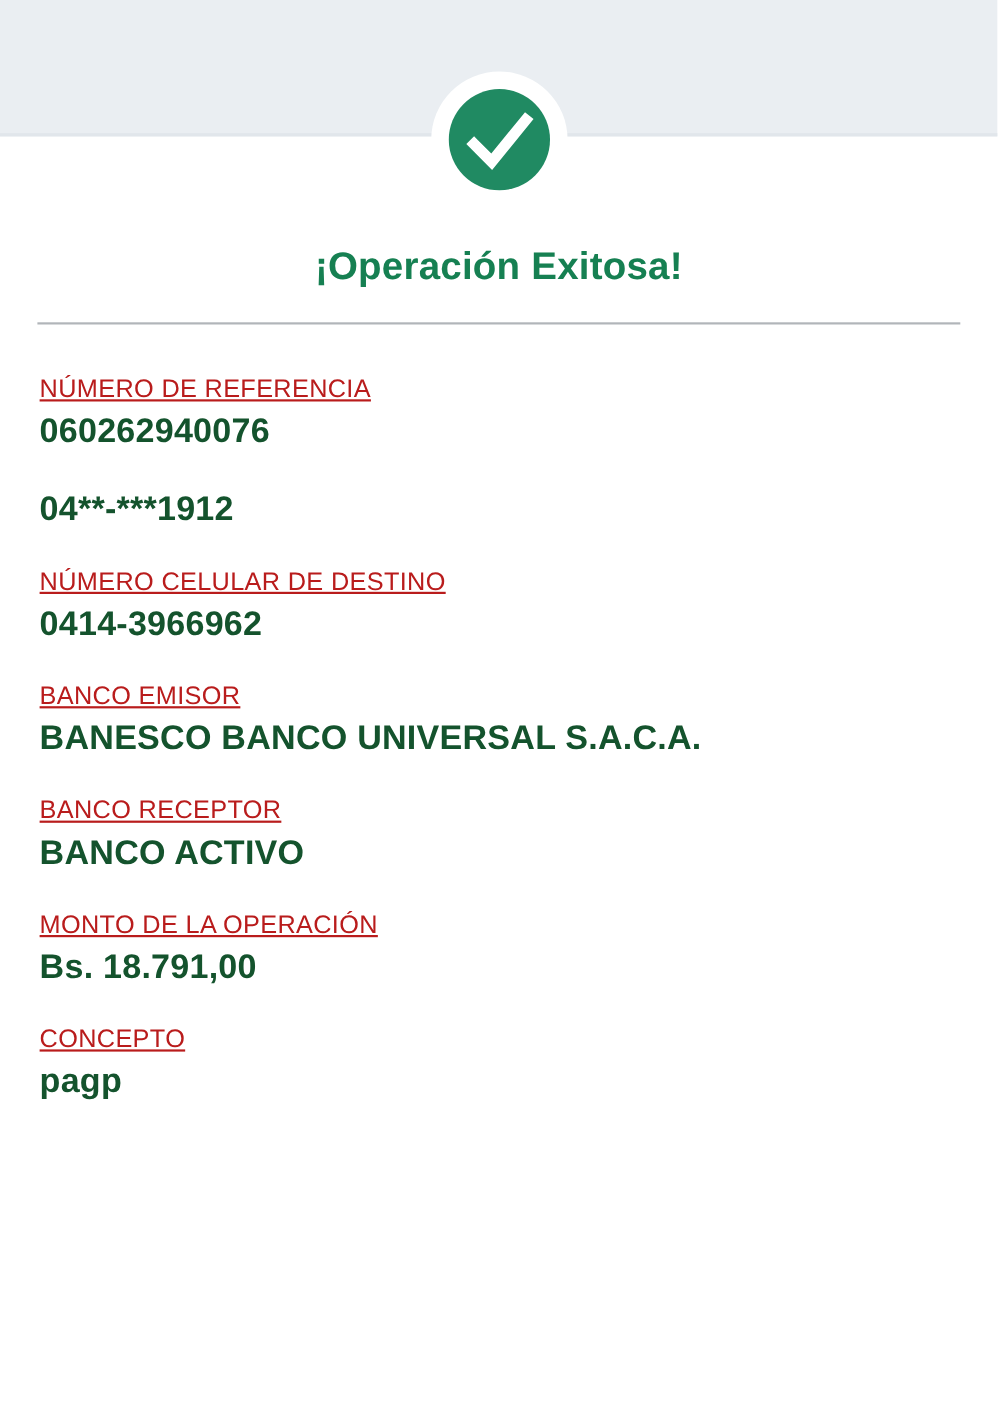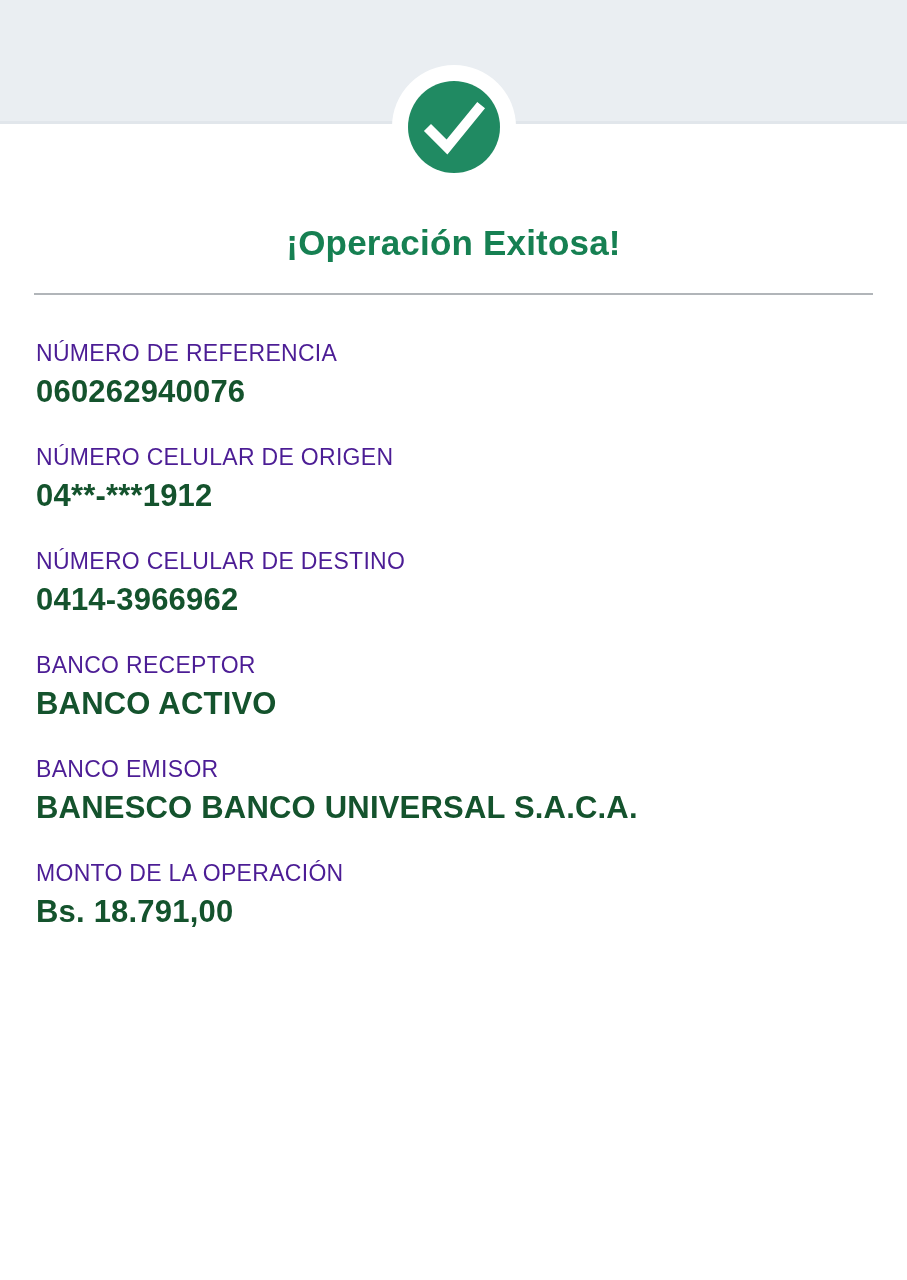--- a/index.html
+++ b/index.html
@@ -56,22 +56,23 @@
   }
   .fields {
     padding: 44px 36px 0 36px;
   }
   .field { margin-bottom: 32px; }
   .field-label {
     display: block;
     font-size: 23px;
     line-height: 28px;
     font-weight: 400;
-    color: #4c1d95;
+    color: #b91c1c;
     letter-spacing: 0.3px;
+    text-decoration: underline;
   }
   .field-value {
     display: block;
     margin-top: 5px;
     font-size: 31px;
     line-height: 39px;
     font-weight: 700;
     color: #14532d;
     letter-spacing: 0.2px;
   }
@@ -97,40 +98,43 @@
 
   <div class="fields">
 
     <div class="field">
       <span class="field-label">NÚMERO DE REFERENCIA</span>
       <span class="field-value">060262940076</span>
     </div>
 
 
     <div class="field">
-      <span class="field-label">NÚMERO CELULAR DE ORIGEN</span>
       <span class="field-value">04**-***1912</span>
     </div>
 
     <div class="field">
       <span class="field-label">NÚMERO CELULAR DE DESTINO</span>
       <span class="field-value">0414-3966962</span>
     </div>
 
 
     <div class="field">
-      <span class="field-label">BANCO RECEPTOR</span>
-      <span class="field-value">BANCO ACTIVO</span>
+      <span class="field-label">BANCO EMISOR</span>
+      <span class="field-value">BANESCO BANCO UNIVERSAL S.A.C.A.</span>
     </div>
 
     <div class="field">
-      <span class="field-label">BANCO EMISOR</span>
-      <span class="field-value">BANESCO BANCO UNIVERSAL S.A.C.A.</span>
+      <span class="field-label">BANCO RECEPTOR</span>
+      <span class="field-value">BANCO ACTIVO</span>
     </div>
 
     <div class="field">
       <span class="field-label">MONTO DE LA OPERACIÓN</span>
       <span class="field-value">Bs. 18.791,00</span>
     </div>
 
+    <div class="field">
+      <span class="field-label">CONCEPTO</span>
+      <span class="field-value">pagp</span>
+    </div>
 
   </div>
 </div>
 
 </body></html>

